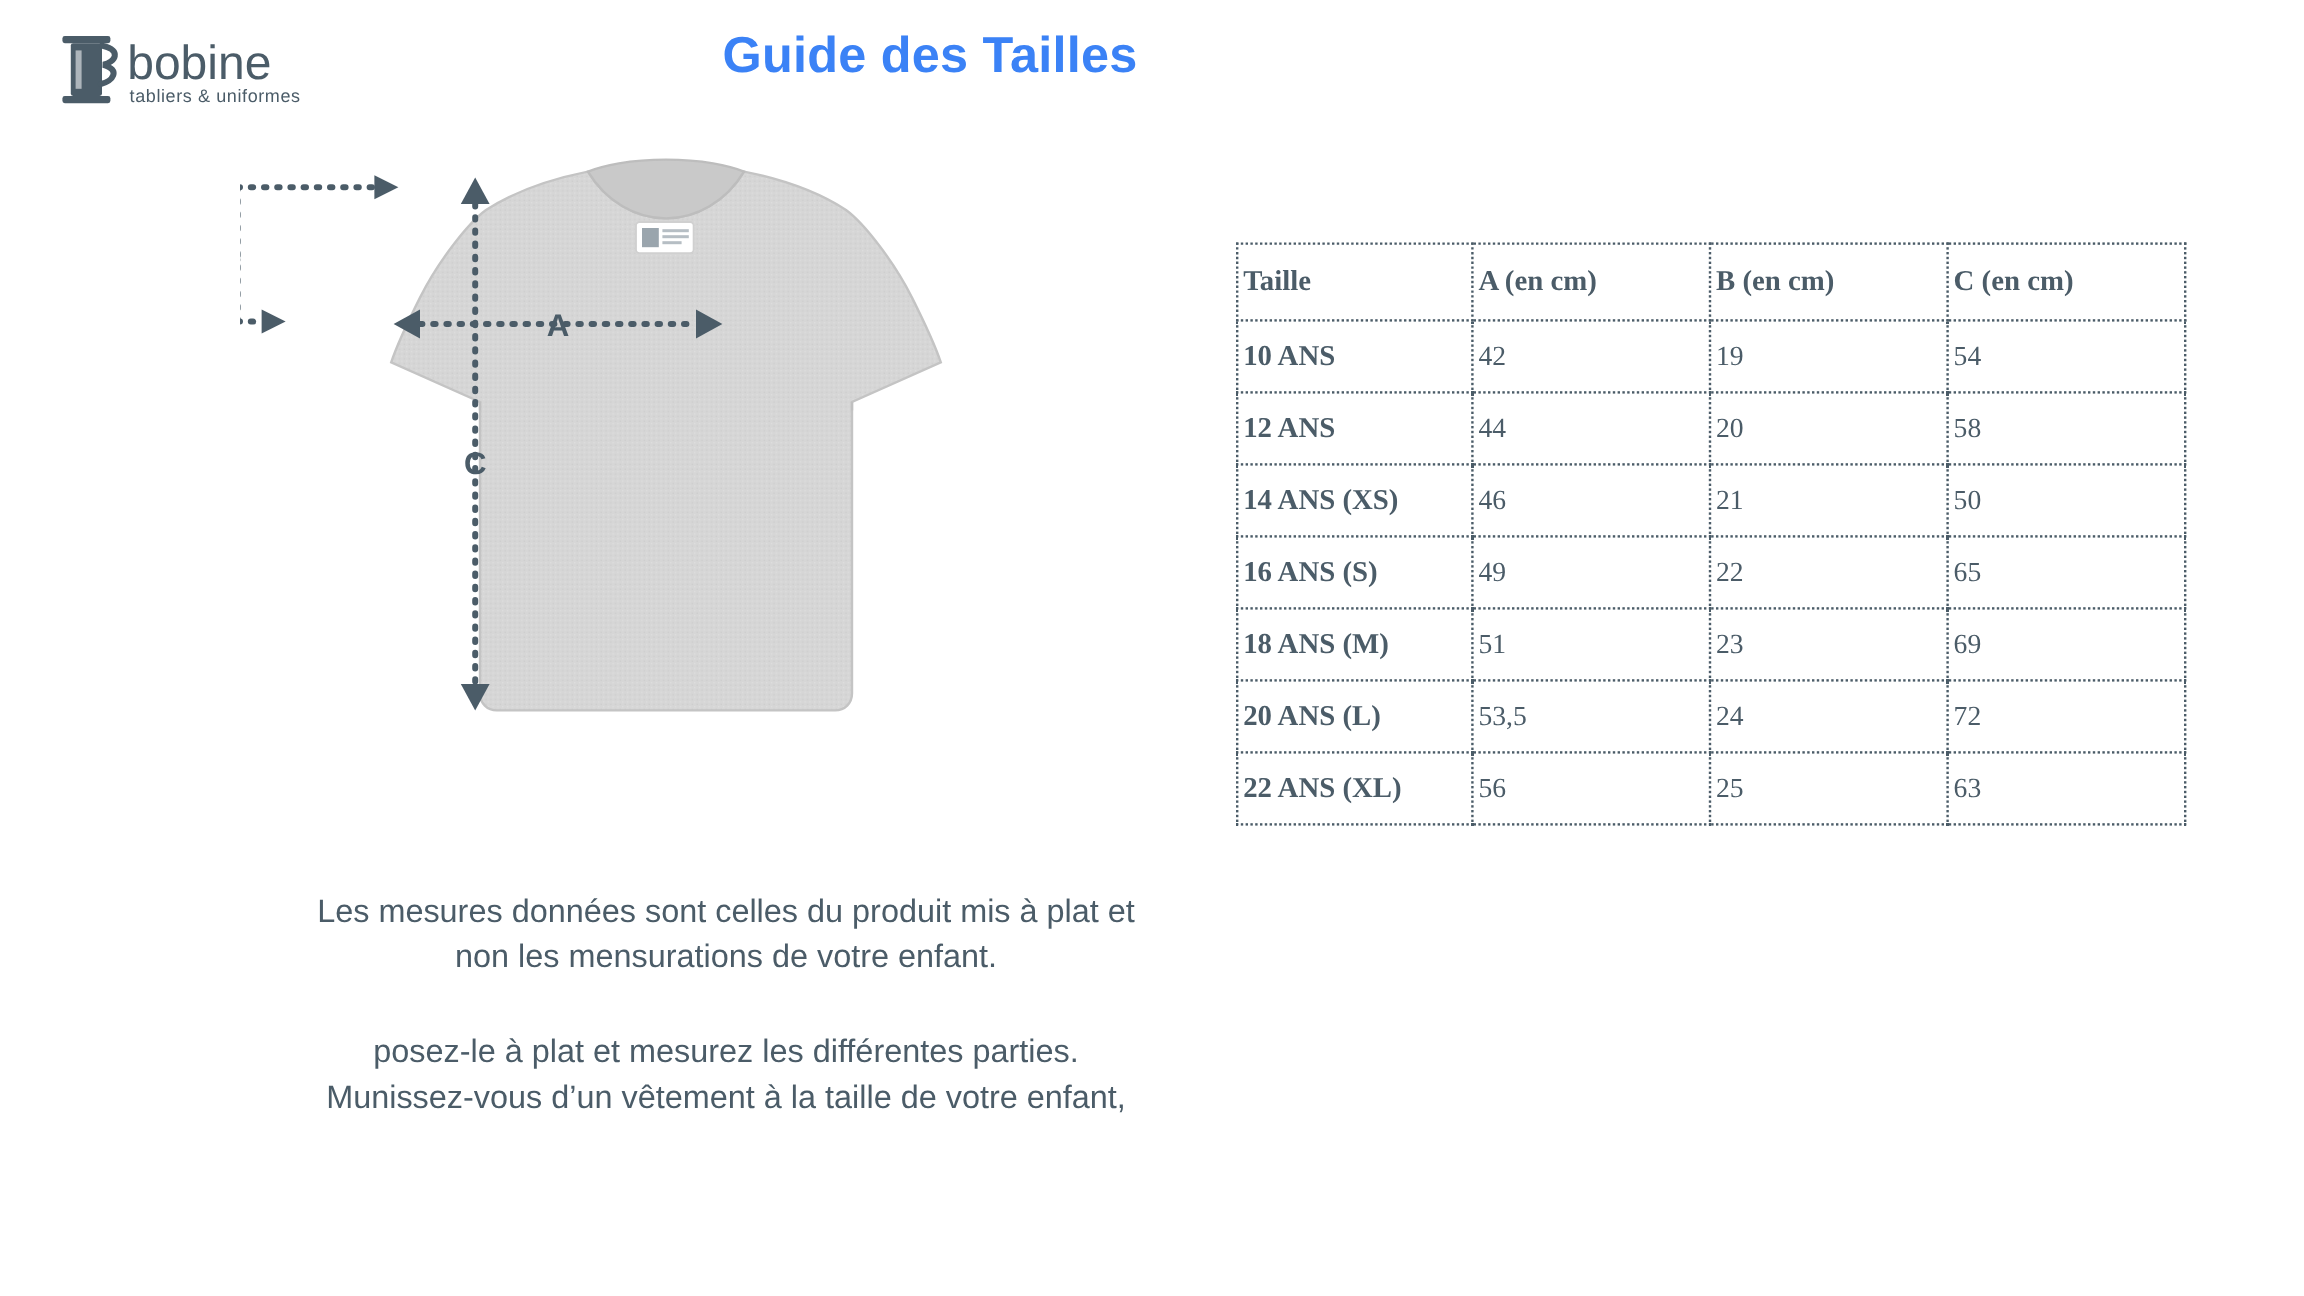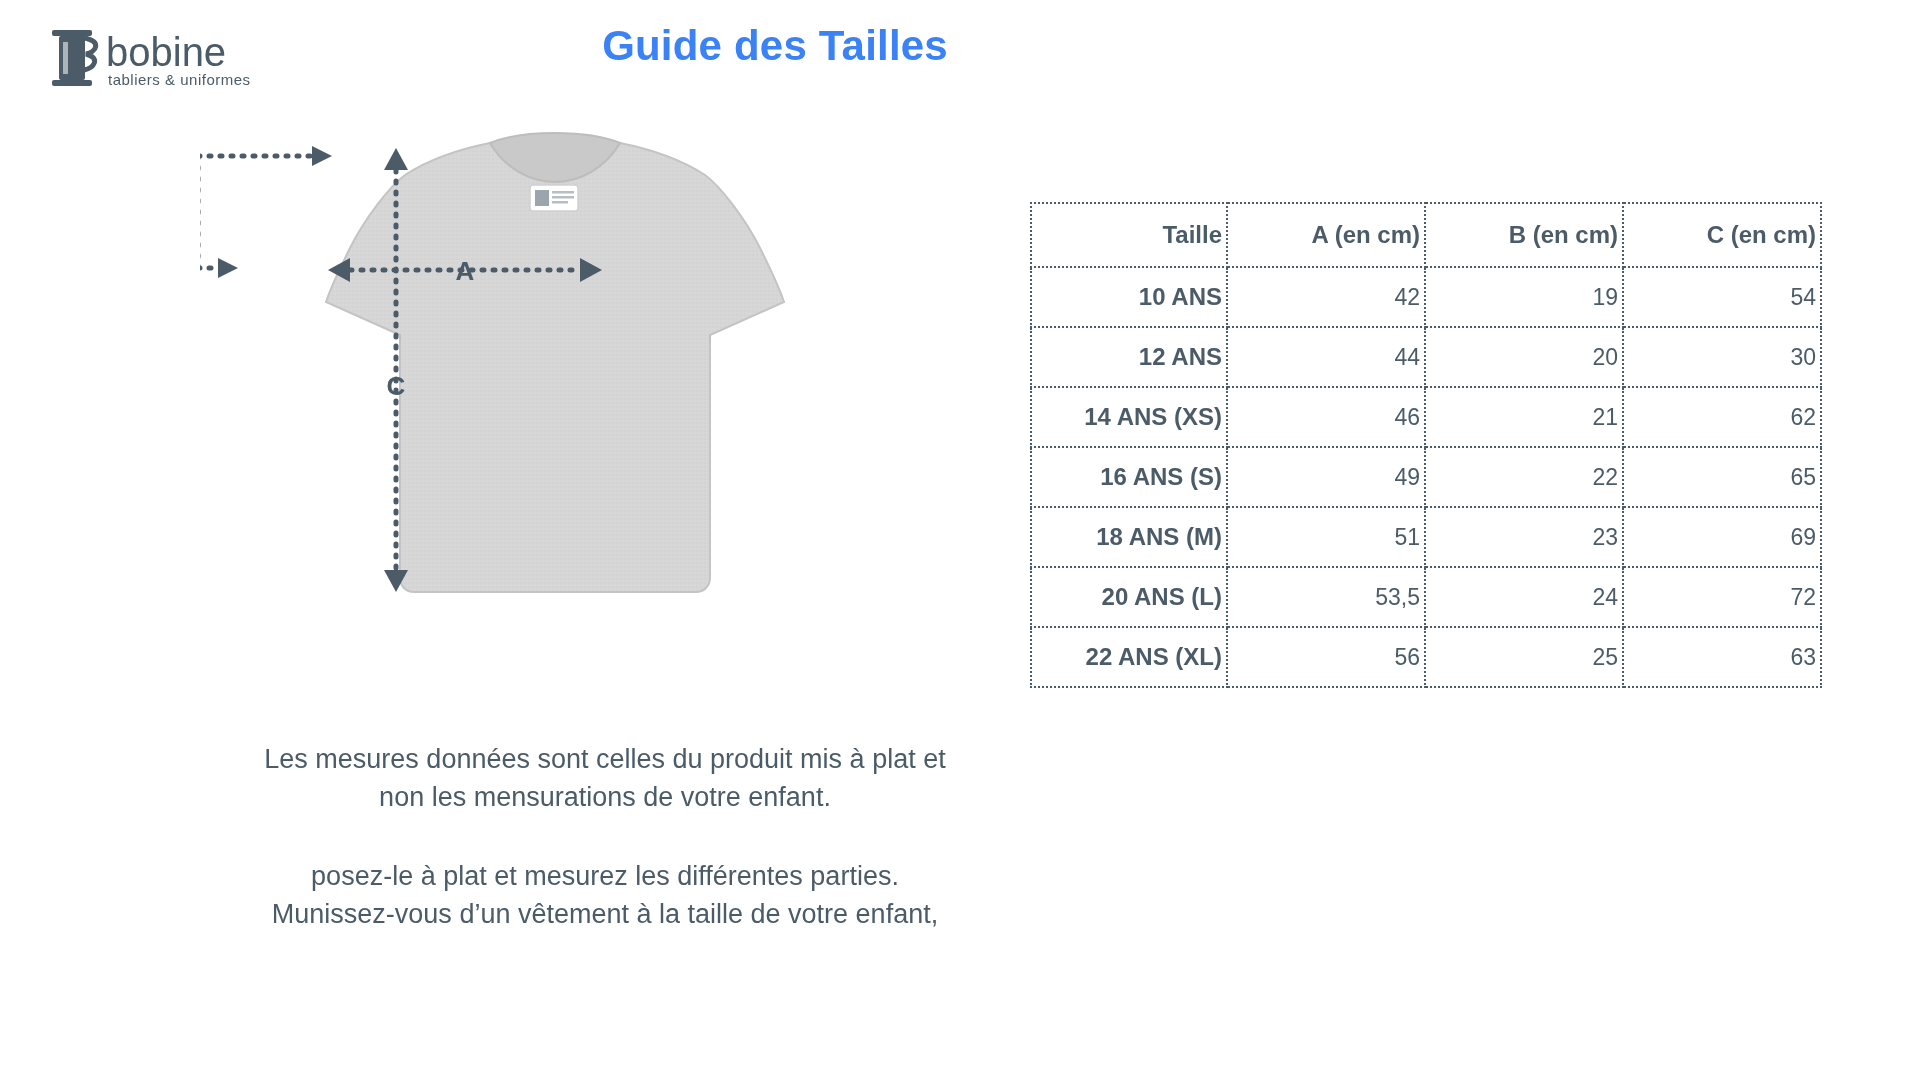--- a/index.html
+++ b/index.html
@@ -86,25 +86,26 @@
     top: 202px;
     width: 790px;
   }
   table.size-table {
     border-collapse: collapse;
     width: 790px;
     table-layout: fixed;
   }
   table.size-table td, table.size-table th {
     border: 2px dotted #4b5c68;
-    text-align: right;
+    text-align: left;
     color: #4b5c68;
     height: 58px;
     font-size: 23px;
     padding: 0 4px;
+    font-family: Liberation Serif, serif;
   }
   table.size-table thead th {
     font-weight: bold;
     font-size: 24px;
     height: 62px;
   }
   table.size-table tbody td.size-label {
     font-weight: bold;
     font-size: 24px;
   }
@@ -239,27 +240,27 @@
         <tr>
           <td class="size-label">10 ANS</td>
           <td>42</td>
           <td>19</td>
           <td>54</td>
         </tr>
         <tr>
           <td class="size-label">12 ANS</td>
           <td>44</td>
           <td>20</td>
-          <td>30</td>
+          <td>58</td>
         </tr>
         <tr>
           <td class="size-label">14 ANS (XS)</td>
           <td>46</td>
           <td>21</td>
-          <td>62</td>
+          <td>50</td>
         </tr>
         <tr>
           <td class="size-label">16 ANS (S)</td>
           <td>49</td>
           <td>22</td>
           <td>65</td>
         </tr>
         <tr>
           <td class="size-label">18 ANS (M)</td>
           <td>51</td>

